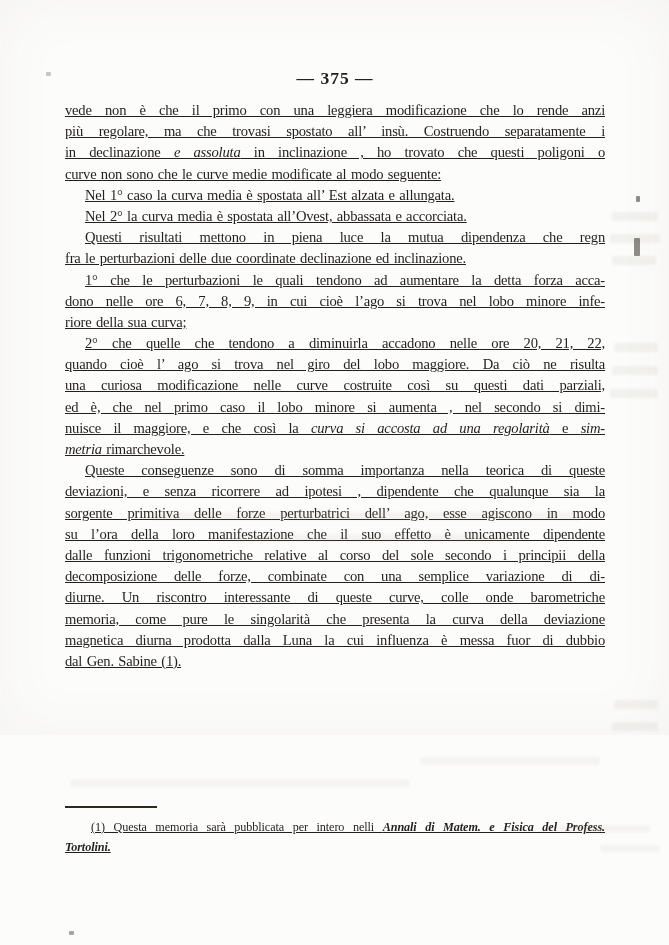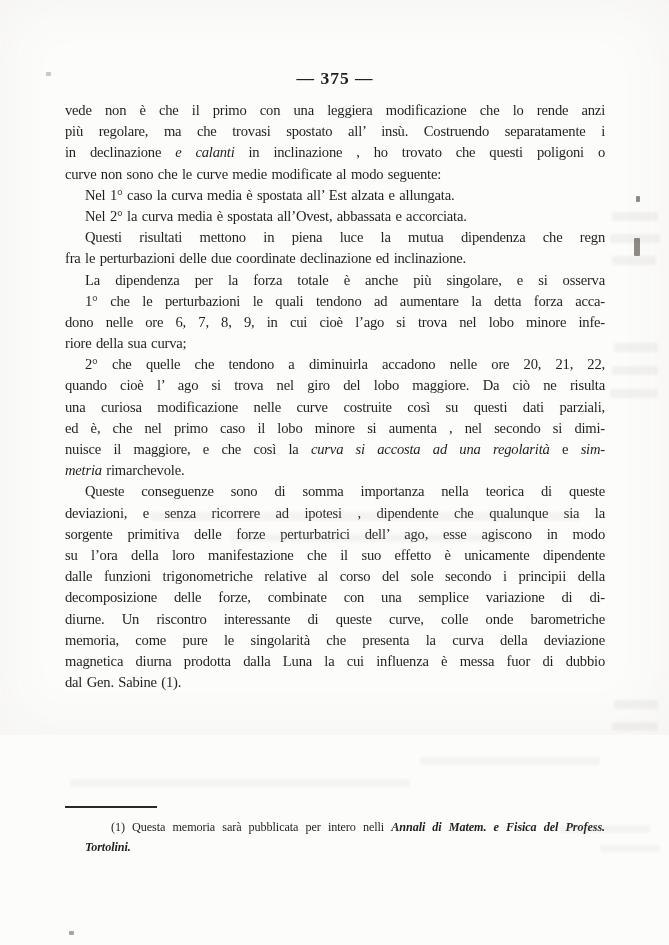--- a/index.html
+++ b/index.html
@@ -29,20 +29,21 @@
     letter-spacing: 1px;
     color: var(--ink);
   }
   .body-text {
     position: absolute;
     top: 100px; left: 65px; width: 540px;
     font-size: 14.6px;
     line-height: 21.2px;
     letter-spacing: -0.2px;
     word-spacing: 1px;
+    text-decoration: underline;
   }
   .line {
     text-align: justify;
     text-align-last: justify;
     height: 21.2px;
     overflow: visible;
     white-space: normal;
   }
   .line.last { text-align-last: left; }
   .para.indent .line:first-child { text-indent: 20px; }
@@ -52,21 +53,21 @@
     margin-top: 7px;
     width: 92px; height: 2px;
     background: #2c2925;
   }
   .footnote {
     margin-top: 9px;
     font-size: 12.2px;
     line-height: 20px;
     letter-spacing: -0.1px;
   }
-  .footnote .line { height: 20px; margin-left: 20px; }
+  .footnote .line { height: 20px; }
   .footnote .para.indent .line:first-child { text-indent: 26px; }
   
   .art {
     position: absolute;
     background: #b5b0a3;
     opacity: 0.14;
     filter: blur(1.2px);
     border-radius: 2px;
     pointer-events: none;
   }
@@ -85,35 +86,32 @@
 
 <div class="page">
 
   <div class="pagenum">— 375 —</div>
 
   <div class="body-text">
 
   <div class="para">
         <div class="line"><span class="seg">vede non è che il primo con una leggiera modificazione che lo rende anzi</span></div>
         <div class="line"><span class="seg">più regolare, ma che trovasi spostato all’ insù. Costruendo separatamente i</span></div>
-        <div class="line"><span class="seg">in declinazione </span><span class="seg it">e calanti</span><span class="seg"> in inclinazione , ho trovato che questi poligoni o</span></div>
+        <div class="line"><span class="seg">in declinazione </span><span class="seg it">e assoluta</span><span class="seg"> in inclinazione , ho trovato che questi poligoni o</span></div>
         <div class="line last"><span class="seg">curve non sono che le curve medie modificate al modo seguente:</span></div>
       </div>
       <div class="para indent">
         <div class="line last"><span class="seg">Nel 1° caso la curva media è spostata all’ Est alzata e allungata.</span></div>
       </div>
       <div class="para indent">
         <div class="line last"><span class="seg">Nel 2° la curva media è spostata all’Ovest, abbassata e accorciata.</span></div>
       </div>
       <div class="para indent">
         <div class="line"><span class="seg">Questi risultati mettono in piena luce la mutua dipendenza che regn</span></div>
         <div class="line last"><span class="seg">fra le perturbazioni delle due coordinate declinazione ed inclinazione.</span></div>
-      </div>
-      <div class="para indent">
-        <div class="line"><span class="seg">La dipendenza per la forza totale è anche più singolare, e si osserva</span></div>
       </div>
       <div class="para indent">
         <div class="line"><span class="seg">1° che le perturbazioni le quali tendono ad aumentare la detta forza acca-</span></div>
         <div class="line"><span class="seg">dono nelle ore 6, 7, 8, 9, in cui cioè l’ago si trova nel lobo minore infe-</span></div>
         <div class="line last"><span class="seg">riore della sua curva;</span></div>
       </div>
       <div class="para indent">
         <div class="line"><span class="seg">2° che quelle che tendono a diminuirla accadono nelle ore 20, 21, 22,</span></div>
         <div class="line"><span class="seg">quando cioè l’ ago si trova nel giro del lobo maggiore. Da ciò ne risulta</span></div>
         <div class="line"><span class="seg">una curiosa modificazione nelle curve costruite così su questi dati parziali,</span></div>

